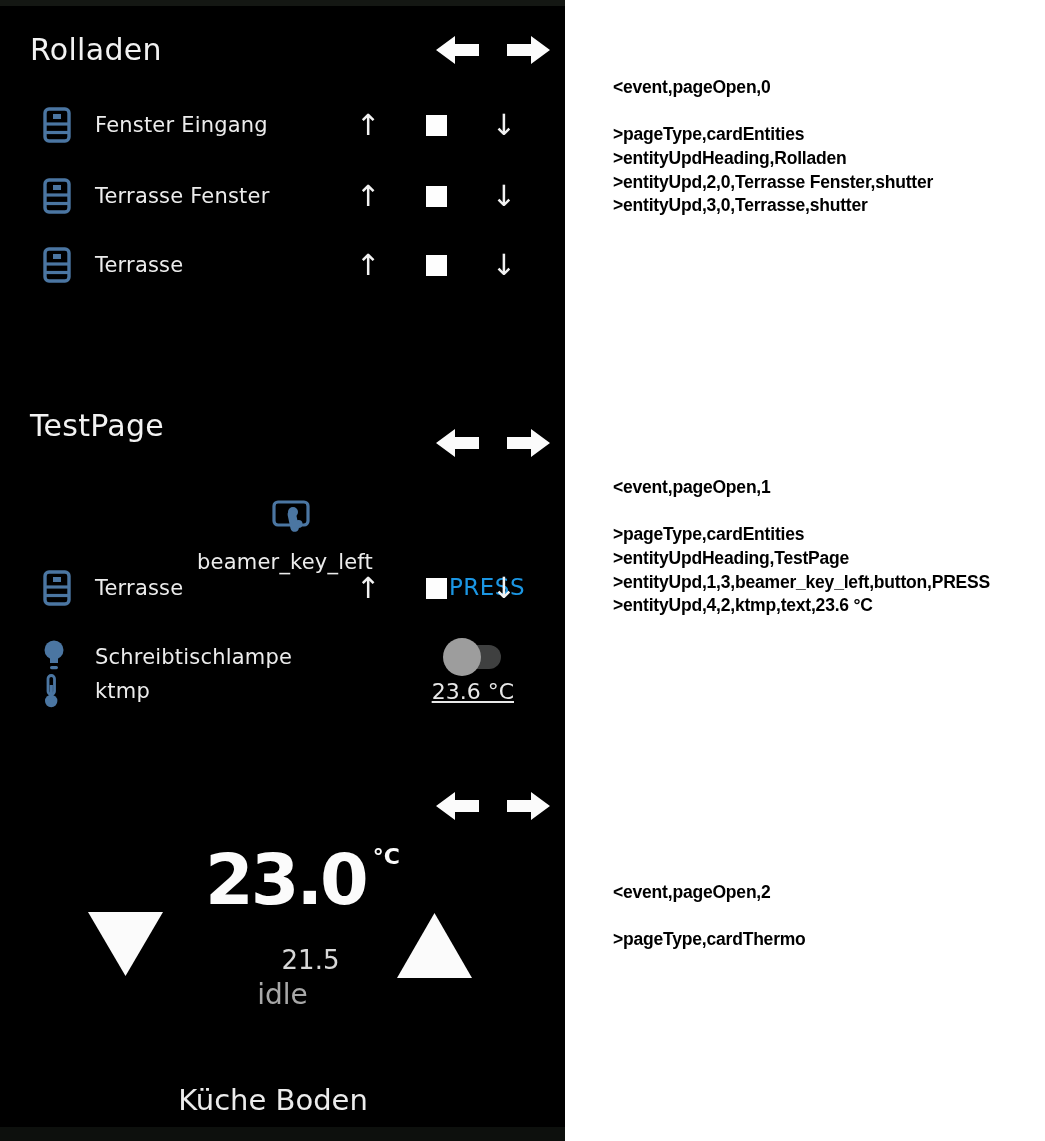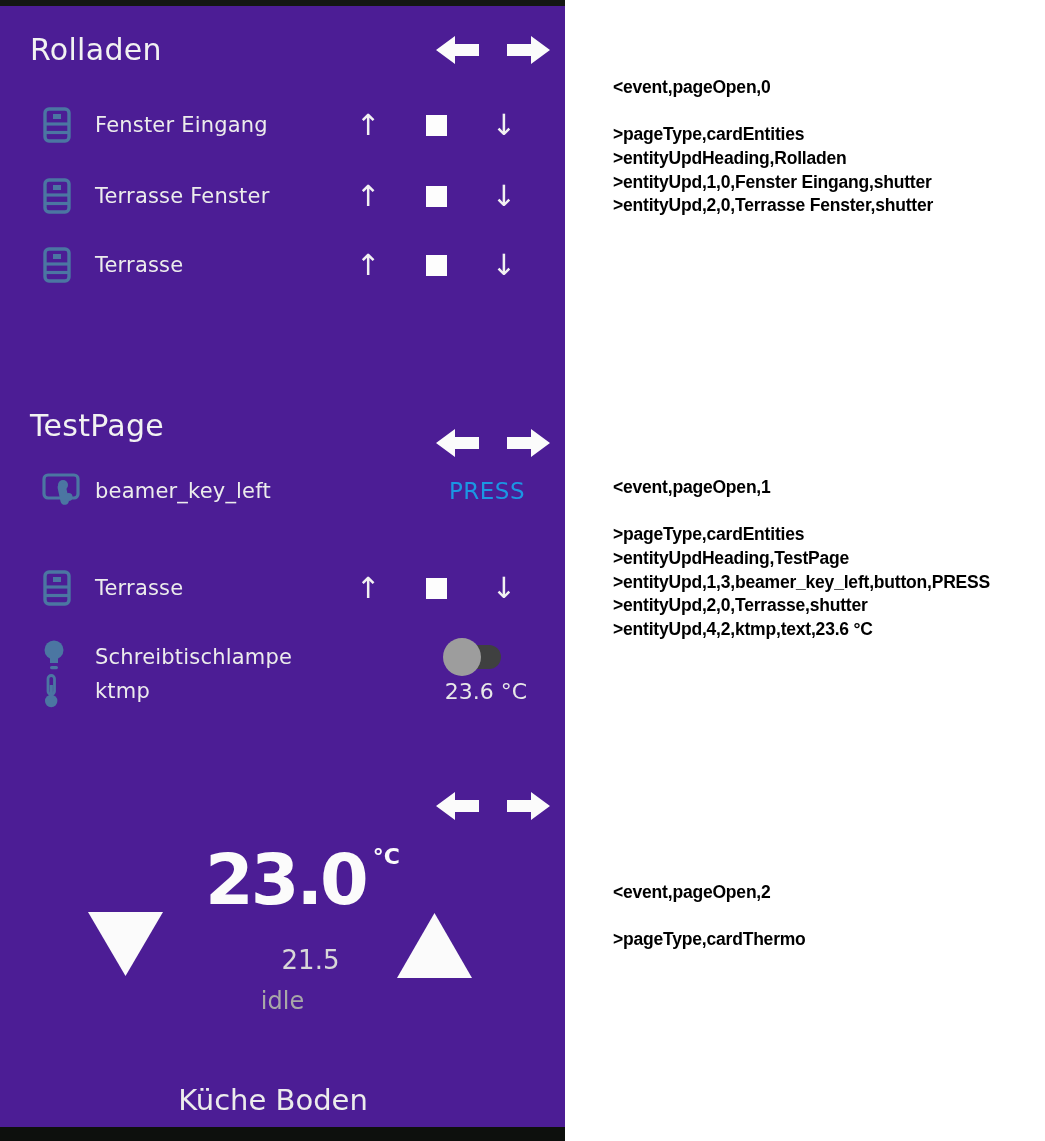--- a/index.html
+++ b/index.html
@@ -6,21 +6,21 @@
   html,body { margin:0; padding:0; }
   body {
     width:1045px; height:1141px; position:relative;
     background:#ffffff; font-family:"DejaVu Sans", sans-serif;
     overflow:hidden;
   }
 
   
   .panel-col {
     position:absolute; left:0; top:0; width:565px; height:1141px;
-    background:#4c1d95; overflow:hidden;
+    background:#000000; overflow:hidden;
   }
   .edge-top    { position:absolute; left:0; top:0;     width:565px; height:6px;  background:#141713; }
   .edge-bottom { position:absolute; left:0; top:1127px; width:565px; height:14px; background:#0d100d; }
 
   .heading {
     position:absolute; left:30px; line-height:1.25;
     font-size:30px; color:#f2f2f2; letter-spacing:0.3px;
   }
   .nav { position:absolute; right:14px; display:flex; gap:28px; }
   .nav svg { display:block; }
@@ -37,34 +37,34 @@
     display:flex; justify-content:space-between; align-items:center;
   }
   .arrow-glyph { font-size:29px; color:#f2f2f2; line-height:1; }
   .stop-square { width:21px; height:21px; background:#fdfdfd; }
 
   .press-value {
     margin-left:auto; margin-right:15px;
     font-size:23px; font-weight:500; letter-spacing:0.5px; color:#1b96e3;
   }
   .text-value {
-    margin-left:auto; margin-right:13px;
-    font-size:22px; color:#e8e8e8;
+    margin-left:auto; margin-right:26px;
+    font-size:22px; color:#e8e8e8;text-decoration:underline;
   }
 
   .toggle { margin-left:auto; margin-right:39px; position:relative; width:57px; height:24px; }
   .toggle-track { position:absolute; left:0; top:0; width:57px; height:24px; border-radius:12px; background:#3f4040; }
   .toggle-knob  { position:absolute; left:-1px; top:-7px; width:38px; height:38px; border-radius:50%; background:#9d9d9d; }
 
   
   .temp-wrap { position:absolute; left:205px; top:845px; white-space:nowrap; }
   .temp-big  { font-size:70px; font-weight:bold; color:#fbfbfb; letter-spacing:-3px; line-height:1; }
   .temp-unit { font-size:22px; font-weight:bold; color:#fbfbfb; position:relative; top:-40px; margin-left:7px; letter-spacing:0; }
   .temp-target { position:absolute; left:0; width:621px; top:945px; text-align:center; font-size:26px; color:#d8d8d8; }
-  .temp-state  { position:absolute; left:0; width:565px; top:978px; text-align:center; font-size:24px; color:#a8a8a8;margin-top:9px; }
+  .temp-state  { position:absolute; left:0; width:565px; top:978px; text-align:center; font-size:28px; color:#a8a8a8; }
   .thermo-name { position:absolute; left:0; width:546px; top:1083px; text-align:center; font-size:29px; color:#ececec; }
   .tri { position:absolute; }
 
   
   .proto {
     position:absolute; left:613px; width:430px;
     font-family:"Liberation Sans", sans-serif; font-weight:bold;
     font-size:17.5px; color:#000; letter-spacing:-0.2px;
   }
   .pline { height:23.7px; line-height:23.7px; white-space:nowrap; }
@@ -142,21 +142,21 @@
   <div class="heading" style="top:407px;">TestPage</div>
   <div class="nav" style="top:428px;">
     <svg width="44" height="30" viewBox="0 0 44 30">
       <polygon points="44,9 20,9 20,1 1,15 20,29 20,21 44,21" fill="#fbfbfb"></polygon>
     </svg>
     <svg width="44" height="30" viewBox="0 0 44 30">
       <polygon points="0,9 24,9 24,1 43,15 24,29 24,21 0,21" fill="#fbfbfb"></polygon>
     </svg>
   </div>
 
-  <div class="row" style="top:469px;">
+  <div class="row" style="top:485px;flex-direction:column;">
     <div class="icon-box">
       <svg width="38" height="40" viewBox="0 0 38 40">
         <rect x="2" y="4" width="34" height="23" rx="4" fill="none" stroke="#4b76a2" stroke-width="3.2"></rect>
         <circle cx="21" cy="14" r="5" fill="#4b76a2"></circle>
         <rect x="17" y="12" width="8.5" height="22" rx="4.2" fill="#4b76a2" transform="rotate(-12 21 23)"></rect>
         <circle cx="26.5" cy="26" r="4" fill="#4b76a2"></circle>
       </svg>
     </div>
     <span class="label">beamer_key_left</span>
     <span class="press-value">PRESS</span>
@@ -231,31 +231,30 @@
   <div class="thermo-name">Küche Boden</div>
 
   <div class="edge-bottom"></div>
 </div>
 
 <div class="proto proto-0">
   <div class="pline">&lt;event,pageOpen,0</div>
   <div class="pline"></div>
   <div class="pline">&gt;pageType,cardEntities</div>
   <div class="pline">&gt;entityUpdHeading,Rolladen</div>
-  <div class="pline">&gt;entityUpd,1,0,Fenster Eingang,shutter</div>
   <div class="pline">&gt;entityUpd,2,0,Terrasse Fenster,shutter</div>
+  <div class="pline">&gt;entityUpd,3,0,Terrasse,shutter</div>
 </div>
 
 <div class="proto proto-1">
   <div class="pline">&lt;event,pageOpen,1</div>
   <div class="pline"></div>
   <div class="pline">&gt;pageType,cardEntities</div>
   <div class="pline">&gt;entityUpdHeading,TestPage</div>
   <div class="pline">&gt;entityUpd,1,3,beamer_key_left,button,PRESS</div>
-  <div class="pline">&gt;entityUpd,2,0,Terrasse,shutter</div>
   <div class="pline">&gt;entityUpd,4,2,ktmp,text,23.6 °C</div>
 </div>
 
 <div class="proto proto-2">
   <div class="pline">&lt;event,pageOpen,2</div>
   <div class="pline"></div>
   <div class="pline">&gt;pageType,cardThermo</div>
 </div>
 
 </body></html>

